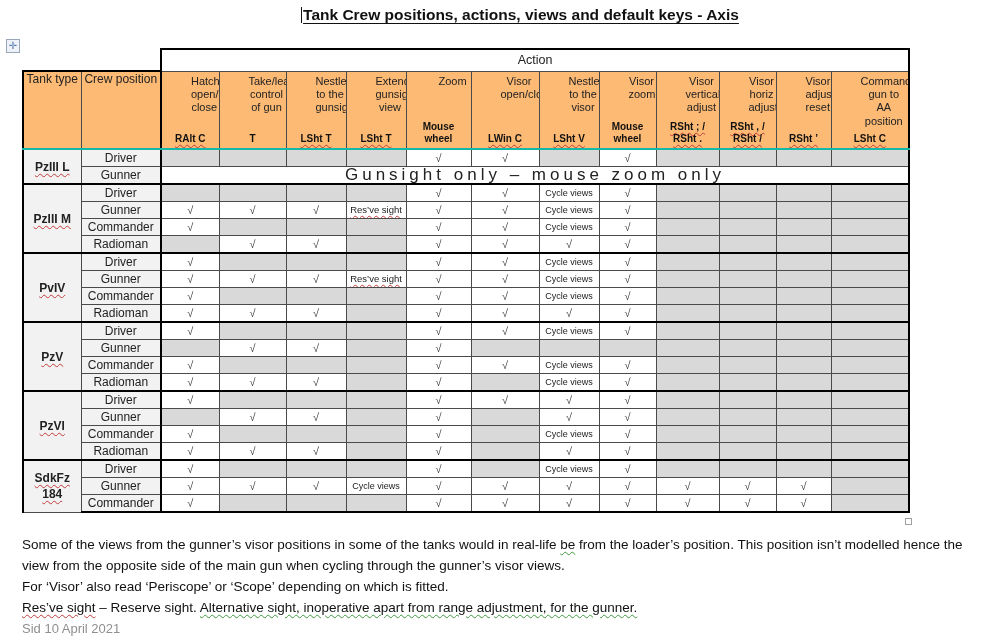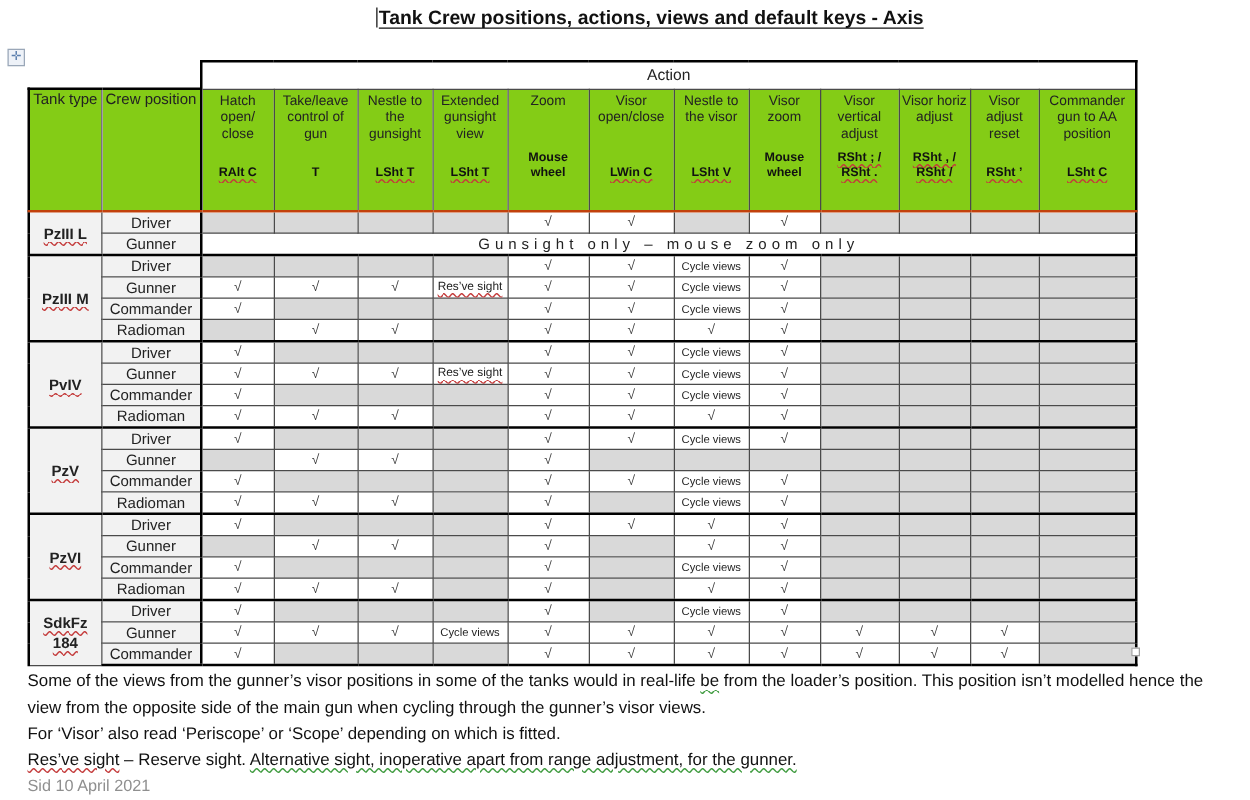--- a/index.html
+++ b/index.html
@@ -26,41 +26,41 @@
                border-collapse:collapse; table-layout:fixed; background:#fff;border-radius:16px; }
   .crew td, .crew th { border:1px solid #4a4a4a; padding:0; text-align:center;
                        font-size:11px; font-weight:400; overflow:hidden; }
 
   
   tr.action-row th { border:2px solid #000; border-bottom:1px solid #4a4a4a;
                      height:22px; font-size:12.5px; color:#222; background:#fff; }
   td.no-border { border:none !important; background:transparent; }
 
   
-  tr.colhead-row th { height:98px; vertical-align:top; background:#84cc16;
-                      border-bottom:2px solid #c2410c; }
+  tr.colhead-row th { height:78px; vertical-align:top; background:#fdba74;
+                      border-bottom:2px solid #14b8a6; }
   th.corner { vertical-align:middle; font-size:12px; color:#222; }
   th.corner.first { border-left:2px solid #000; }
   tr.colhead-row th.corner { border-top:2px solid #000; }
   .colhead-inner { display:flex; flex-direction:column; height:76px; padding:3px 1px 2px; }
-  .clabel { font-size:11px; line-height:1.22; color:#222; }
+  .clabel { font-size:11px; line-height:1.22; color:#222;padding-left:28px; }
   .ckey { margin-top:auto; font-weight:bold; font-size:10px; line-height:1.2;
           color:#111; padding-bottom:1px; }
 
   
   .crew tbody td { height:17px; line-height:16px; }
   td.tank { background:#f2f2f2; font-weight:bold; font-size:12px; color:#222;
             border-left:2px solid #000; padding:0 2px; }
   td.pos  { background:#f2f2f2; font-size:12px; color:#222; }
   td.cell { background:#fff; color:#3a3a3a; }
   td.cell.shaded { background:#d9d9d9; }
   td.cell.check { font-size:11px; }
   td.cell.ctext { font-size:9px; color:#222; }
   td.cell.resve { font-size:9.5px; color:#222; }
-  td.merged { background:#fff; font-size:12px; letter-spacing:4px; color:#222;
+  td.merged { background:#fff; font-size:17px; letter-spacing:4px; color:#222;
               white-space:nowrap; }
   .act-first { border-left:2px solid #000 !important; }
   .crew tr > *:last-child { border-right:2px solid #000; }
   tr.group-first > td { border-top:2px solid #000; }
   .crew tbody tr:last-child > td { border-bottom:2px solid #000; }
 
   
   .sq-red   { text-decoration:underline wavy #c43b3b 1px; text-underline-offset:2px; }
   .mark-red   { text-decoration:underline wavy #c43b3b 1px; text-underline-offset:2px; }
   .mark-green { text-decoration:underline wavy #3f9b3f 1px; text-underline-offset:2px; }

